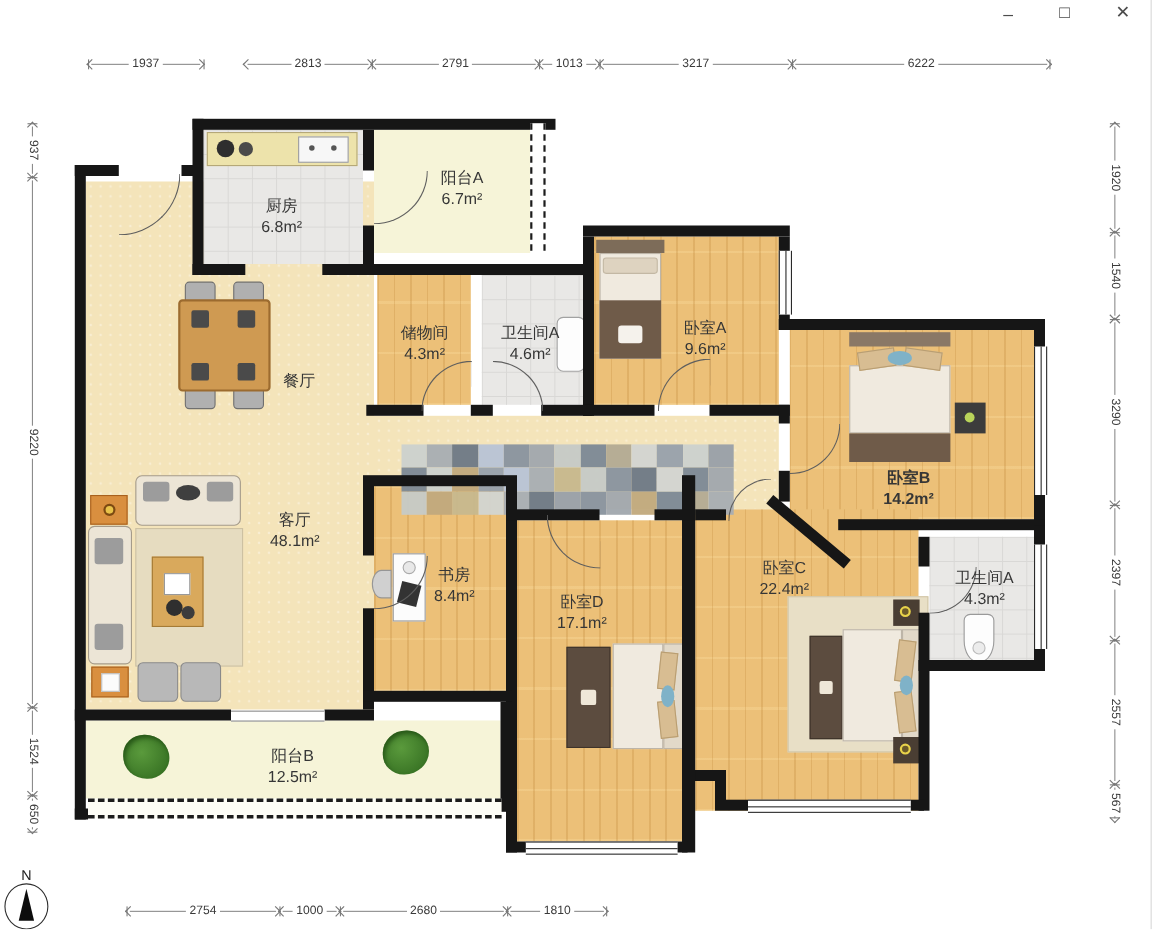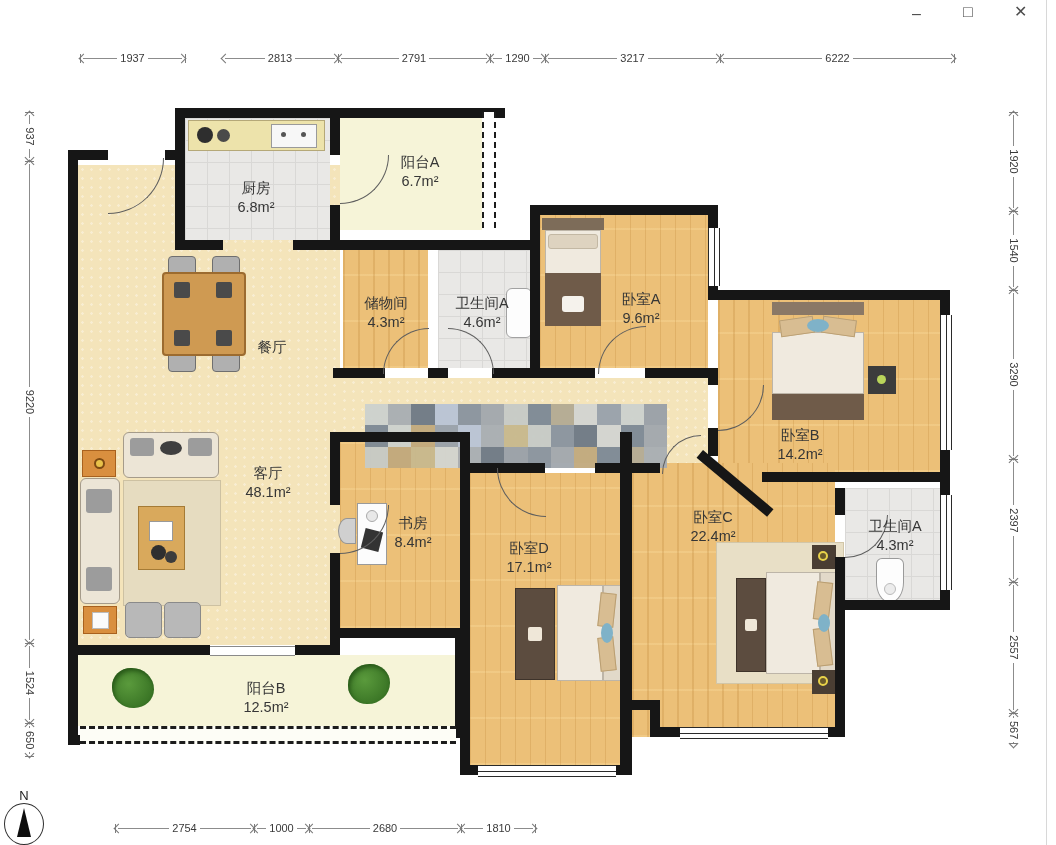--- a/index.html
+++ b/index.html
@@ -307,21 +307,21 @@
       <div>4.3m²</div>
     </div>
   <div class="rlabel" style="left:482px;top:313px;">
       <div>卫生间A</div>
       <div>4.6m²</div>
     </div>
   <div class="rlabel" style="left:641px;top:309px;">
       <div>卧室A</div>
       <div>9.6m²</div>
     </div>
-  <div class="rlabel" style="left:800px;top:445px;">
+  <div class="rlabel" style="left:826px;top:445px;font-weight:bold;">
       <div>卧室B</div>
       <div>14.2m²</div>
     </div>
   <div class="rlabel" style="left:272px;top:347px;">
       <div>餐厅</div>
     </div>
   <div class="rlabel" style="left:268px;top:483px;">
       <div>客厅</div>
       <div>48.1m²</div>
     </div>
@@ -364,21 +364,21 @@
     <span class="seg" style="width:152px;">
         <i class="ah l"></i>
         <i class="ln"></i>
         <b class="lab">2791</b>
         <i class="ln"></i>
         <i class="ah r"></i>
       </span>
     <span class="seg" style="width:55px;">
         <i class="ah l"></i>
         <i class="ln"></i>
-        <b class="lab">1290</b>
+        <b class="lab">1013</b>
         <i class="ln"></i>
         <i class="ah r"></i>
       </span>
     <span class="seg" style="width:175px;">
         <i class="ah l"></i>
         <i class="ln"></i>
         <b class="lab">3217</b>
         <i class="ln"></i>
         <i class="ah r"></i>
       </span>
@@ -405,21 +405,21 @@
         <i class="ln"></i>
         <i class="ah r"></i>
       </span>
     <span class="seg" style="width:152px;">
         <i class="ah l"></i>
         <i class="ln"></i>
         <b class="lab">2680</b>
         <i class="ln"></i>
         <i class="ah r"></i>
       </span>
-    <span class="seg" style="width:75px;">
+    <span class="seg" style="width:91px;">
         <i class="ah l"></i>
         <i class="ln"></i>
         <b class="lab">1810</b>
         <i class="ln"></i>
         <i class="ah r"></i>
       </span>
   </div>
   <div class="dim vdim" style="left:38px;top:112px;width:645px;">
     <span class="seg" style="width:49px;">
         <i class="ah l"></i>

